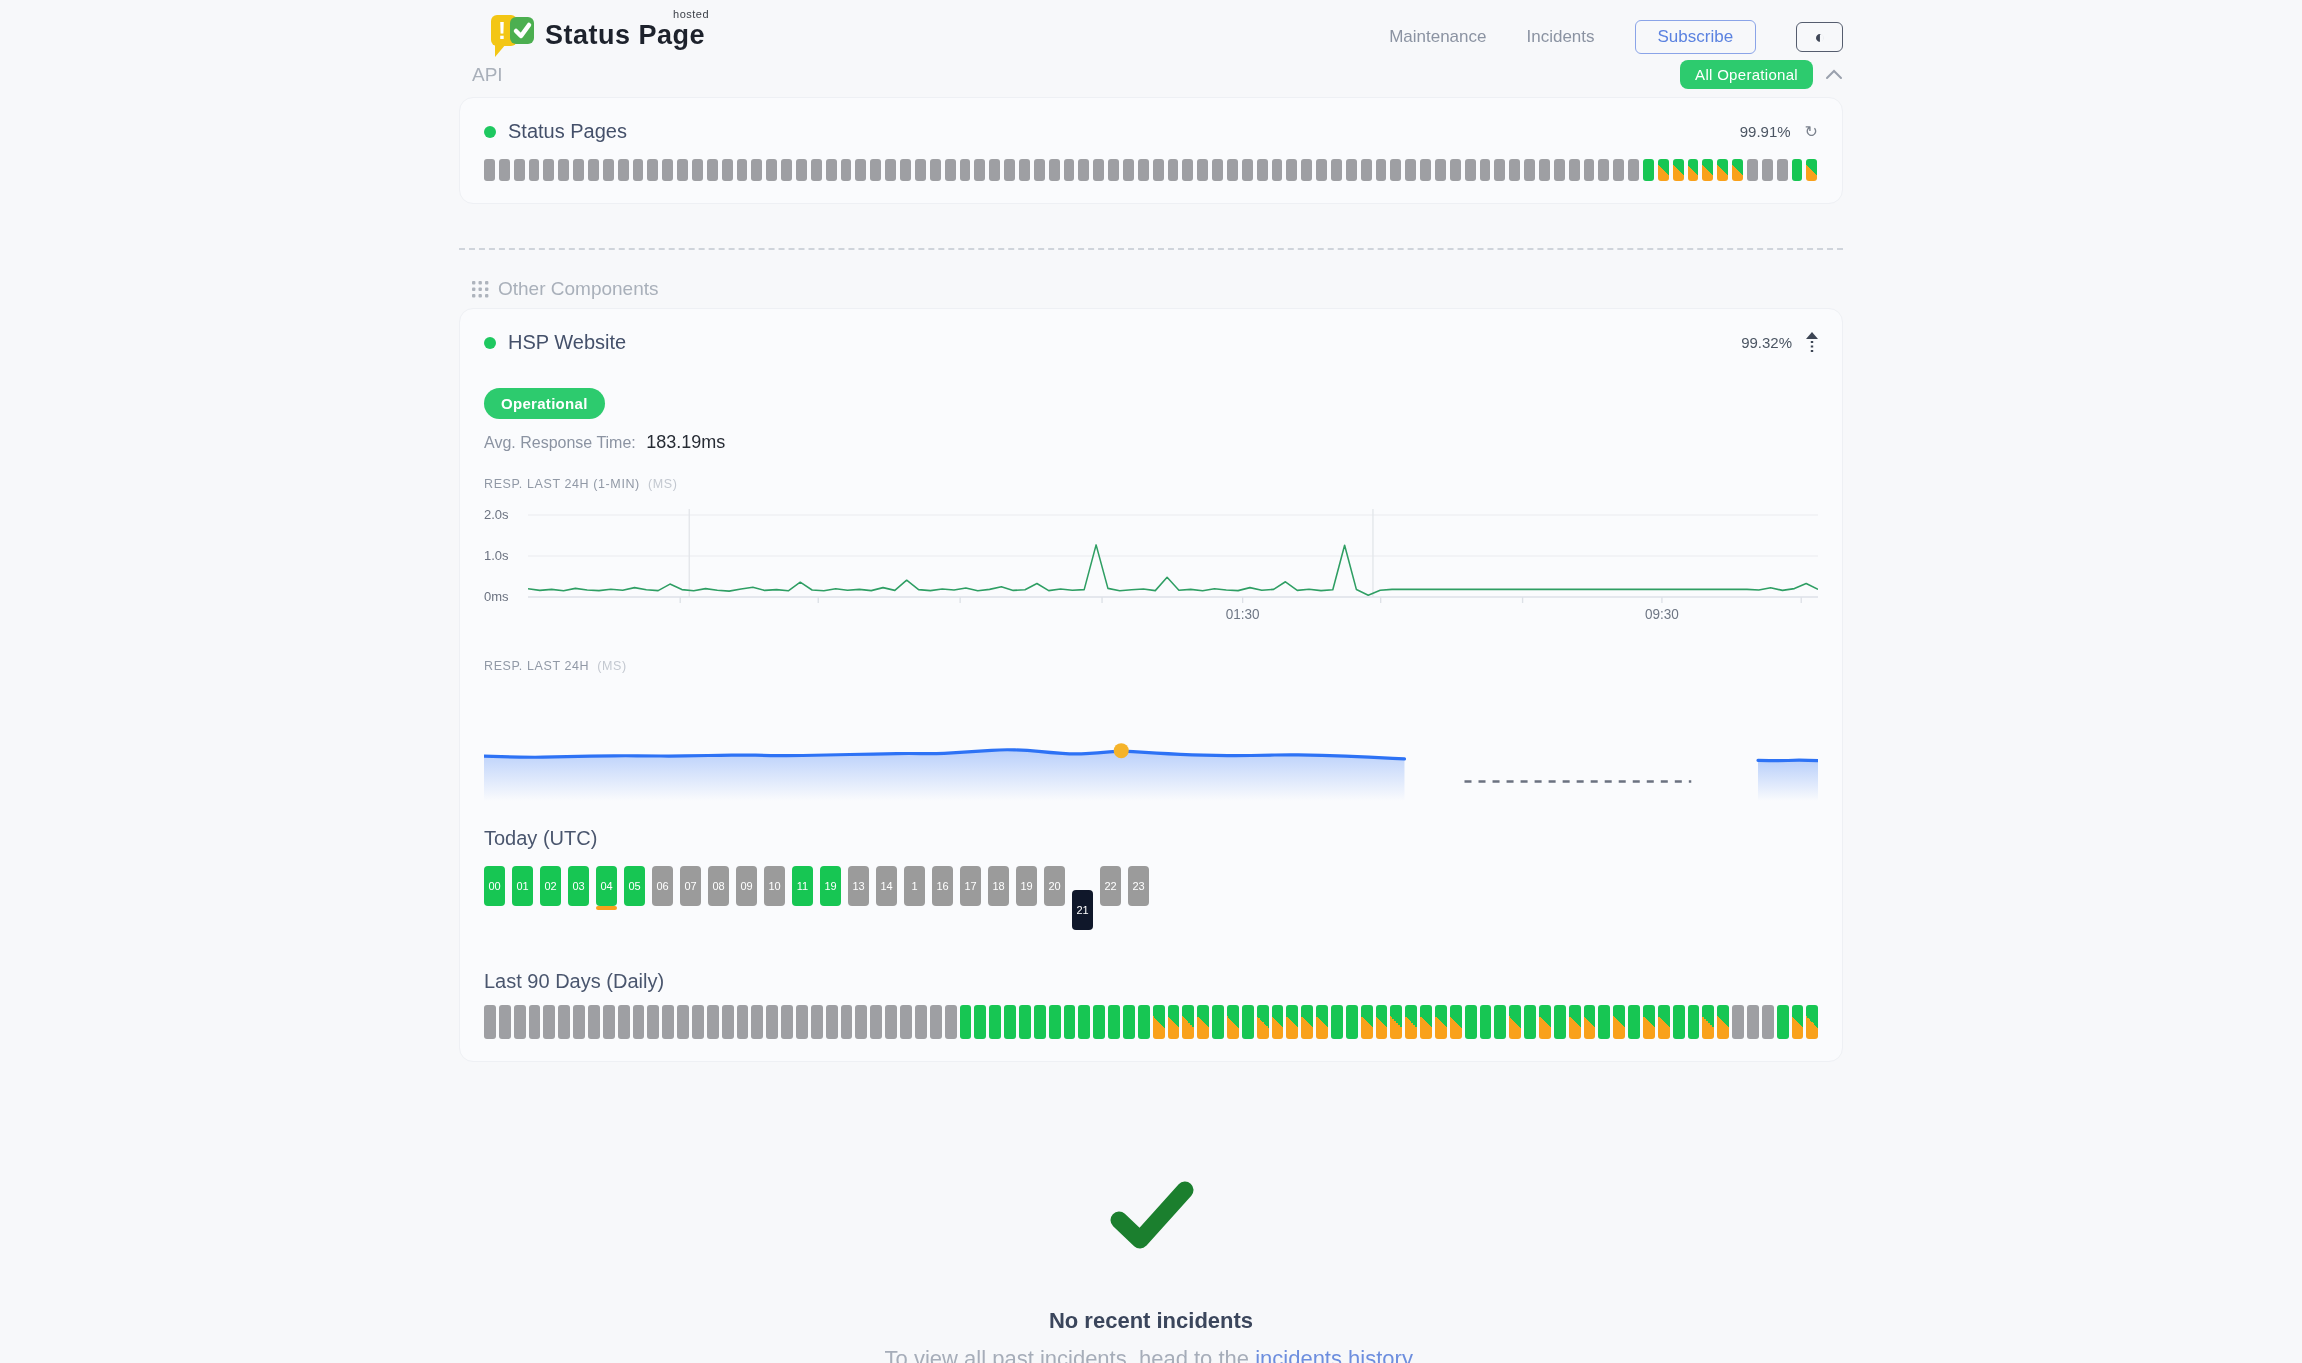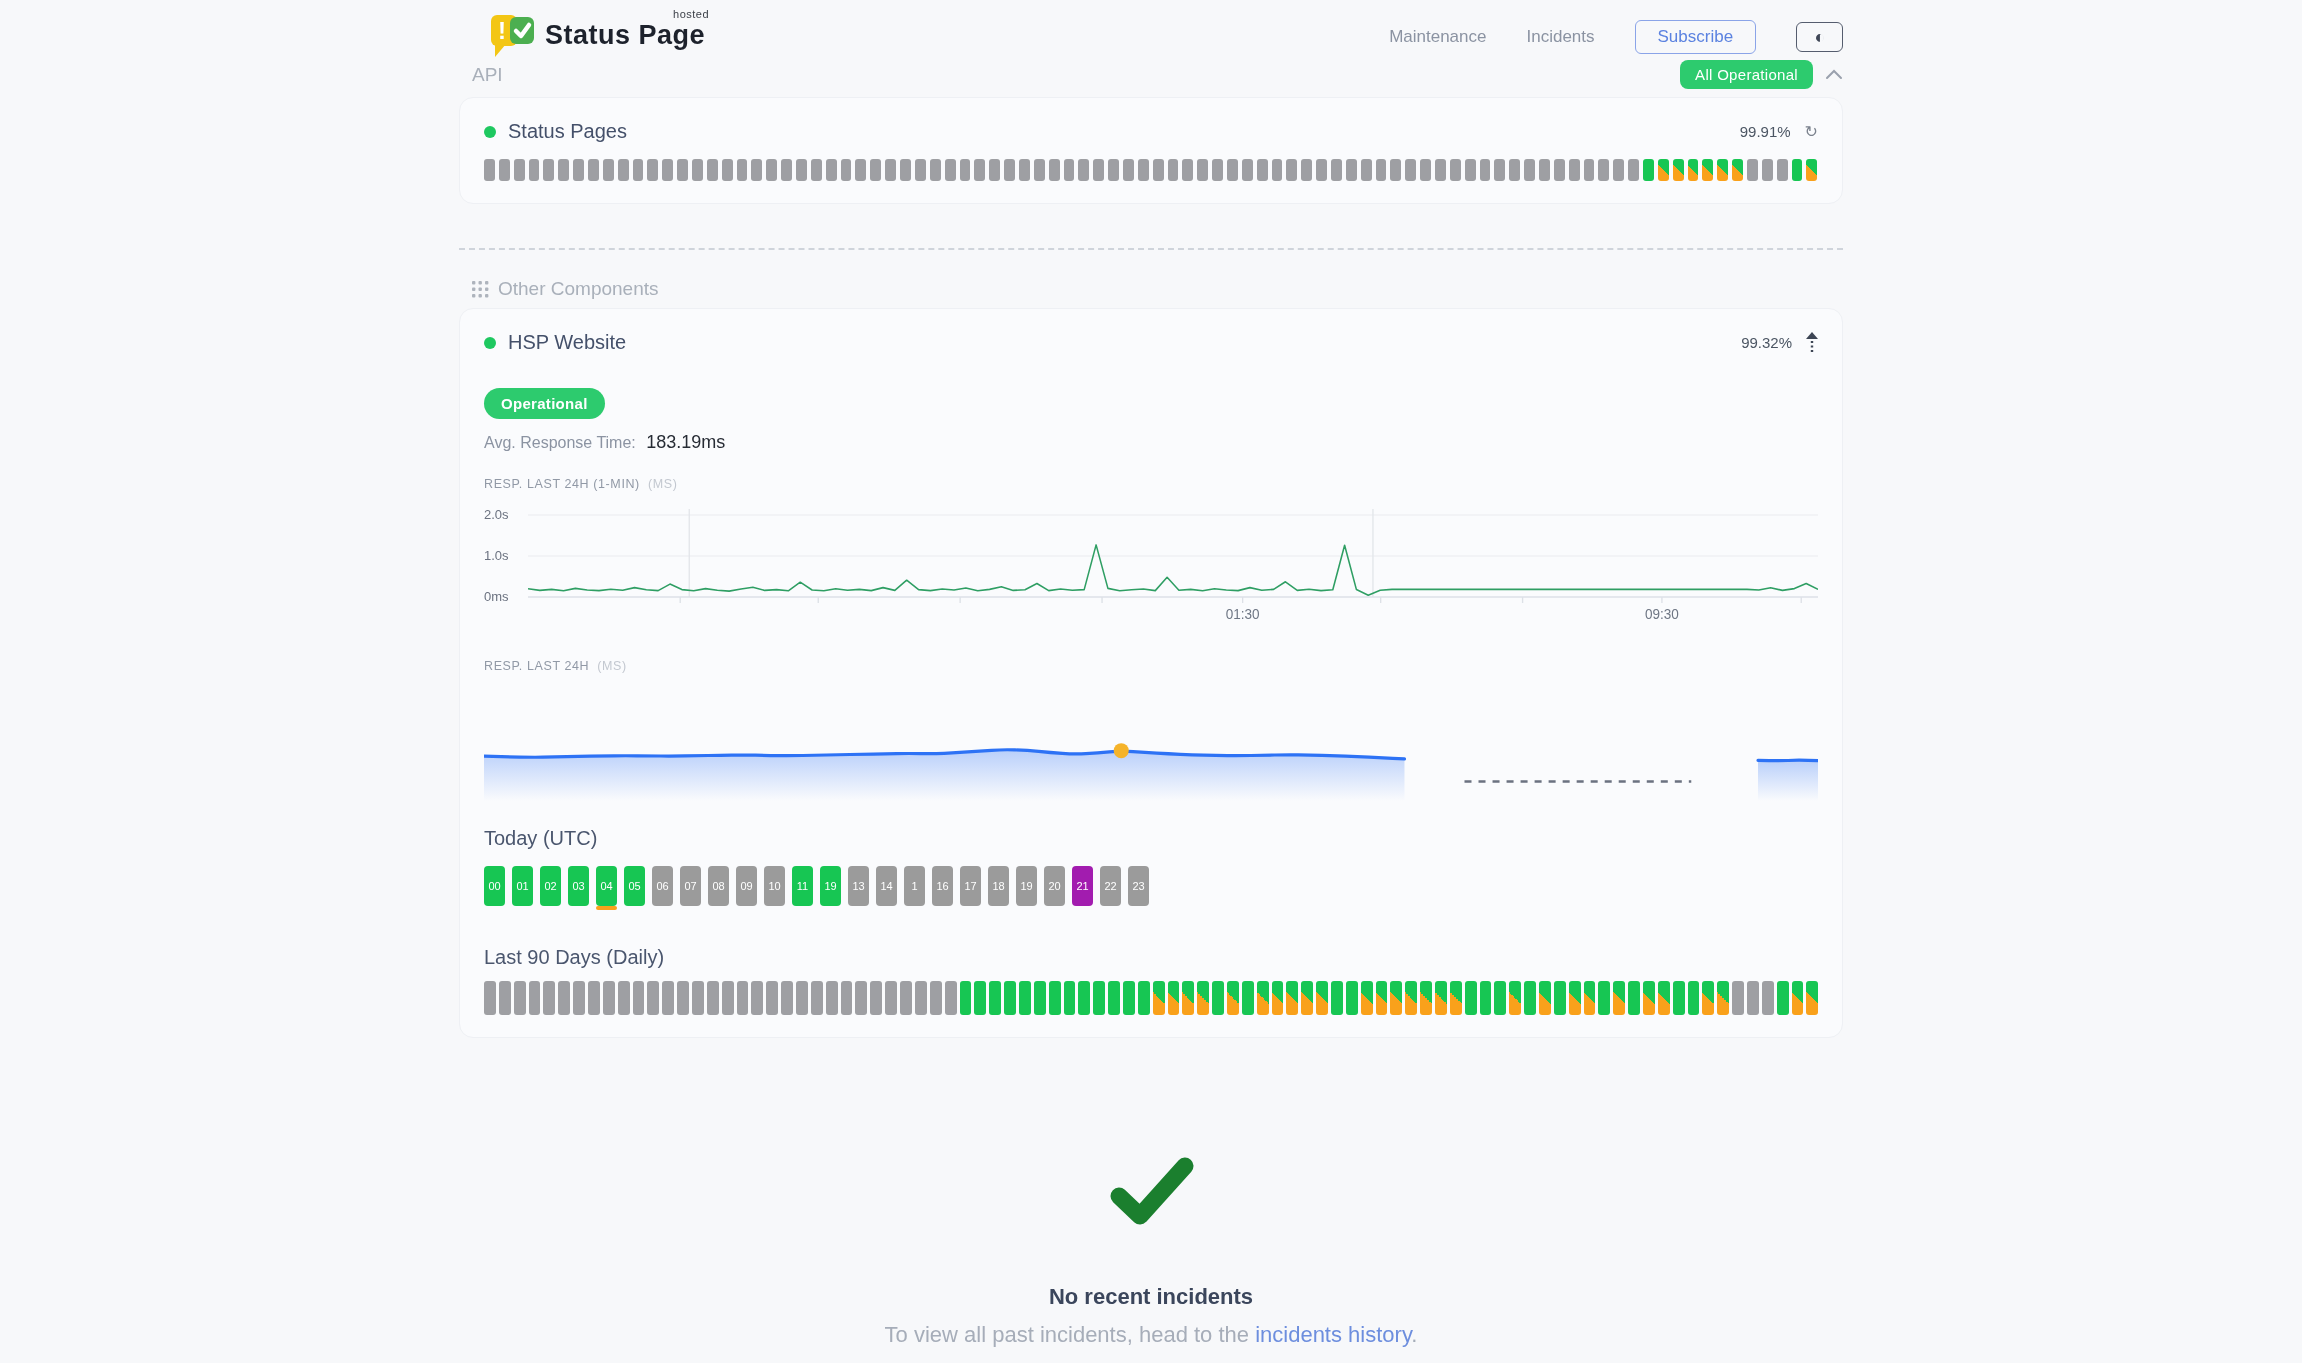--- a/index.html
+++ b/index.html
@@ -310,21 +310,21 @@
         <div class="hour-blk" style="background: rgb(23, 198, 83);">11</div>
         <div class="hour-blk" style="background: rgb(23, 198, 83);">19</div>
         <div class="hour-blk" style="background: rgb(155, 155, 155);">13</div>
         <div class="hour-blk" style="background: rgb(155, 155, 155);">14</div>
         <div class="hour-blk" style="background: rgb(155, 155, 155);">1</div>
         <div class="hour-blk" style="background: rgb(155, 155, 155);">16</div>
         <div class="hour-blk" style="background: rgb(155, 155, 155);">17</div>
         <div class="hour-blk" style="background: rgb(155, 155, 155);">18</div>
         <div class="hour-blk" style="background: rgb(155, 155, 155);">19</div>
         <div class="hour-blk" style="background: rgb(155, 155, 155);">20</div>
-        <div class="hour-blk" style="background: #a21caf;">21</div>
+        <div class="hour-blk" style="background: #0f172a; margin-top: 24px;">21</div>
         <div class="hour-blk" style="background: rgb(155, 155, 155);">22</div>
         <div class="hour-blk" style="background: rgb(155, 155, 155);">23</div>
       </div>
 
     <div class="sub-title" style="margin-top:40px">Last 90 Days (Daily)</div>
     <div class="days-row" id="days-row">
         <div class="blk" style="background: rgb(158, 159, 163);"></div>
         <div class="blk" style="background: rgb(158, 159, 163);"></div>
         <div class="blk" style="background: rgb(158, 159, 163);"></div>
         <div class="blk" style="background: rgb(158, 159, 163);"></div>

